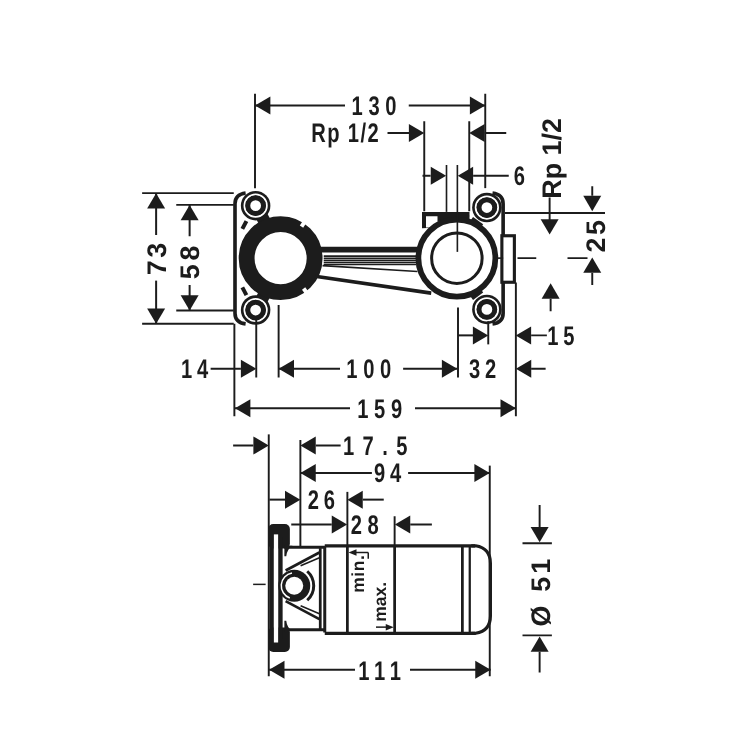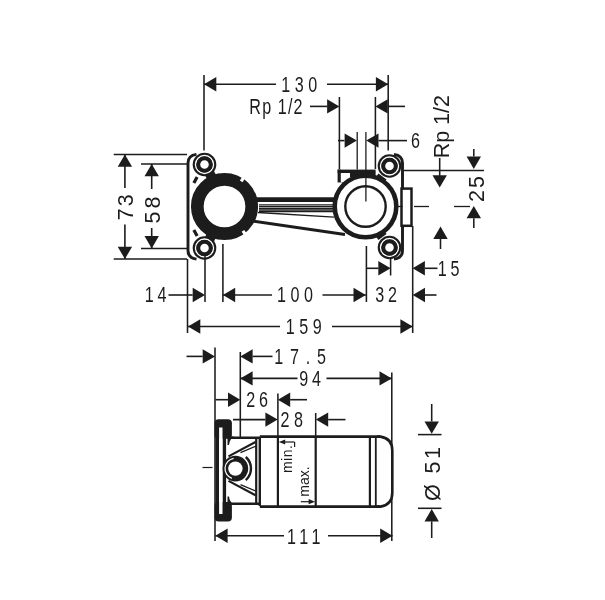--- a/index.html
+++ b/index.html
@@ -1,16 +1,16 @@
 <!DOCTYPE html>
 <html><head>
 <meta charset="utf-8">
 <style>
 html,body{margin:0;padding:0;background:#ffffff;}
-#page{width:515px;height:600px;background:#ffffff;overflow:hidden;}
+#page{width:515px;height:600px;background:#ffffff;overflow:hidden;font-weight:bold;}
 text{font-family:"Liberation Sans",sans-serif;}
 </style>
 </head>
 <body>
 <div id="page">
 <svg width="605" height="600" viewBox="0 0 605 600">
 <rect x="0" y="0" width="605" height="600" fill="#ffffff"></rect>
 <g>
 <path d="M196.5,154.4 Q188,155.5 188,163 L188,250.5 Q188,258 196.5,259.1" stroke="#1c1c1c" stroke-width="2.9" fill="none" stroke-linejoin="round" stroke-linecap="butt"></path>
 <circle cx="204.5" cy="164.5" r="11.8" stroke="#1c1c1c" stroke-width="0" fill="#1c1c1c"></circle>

